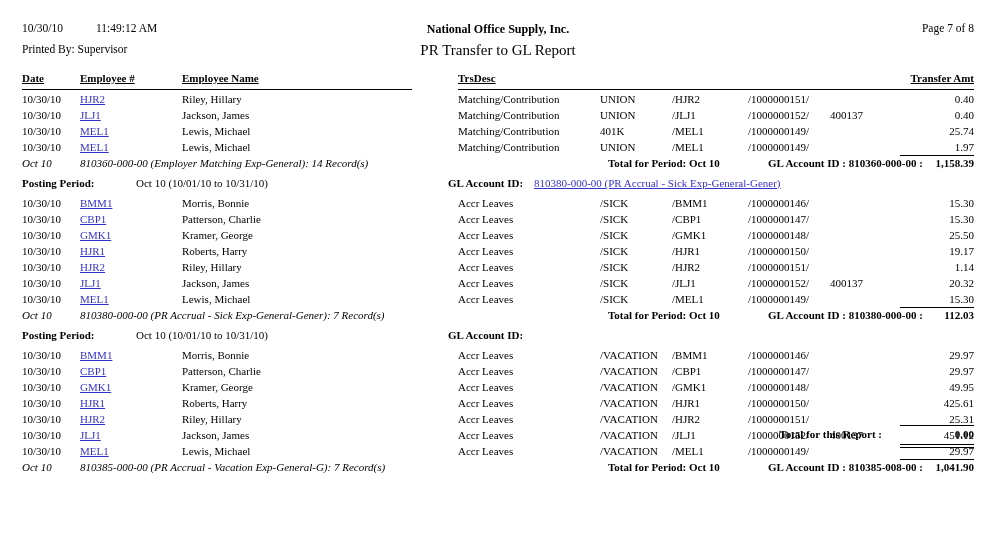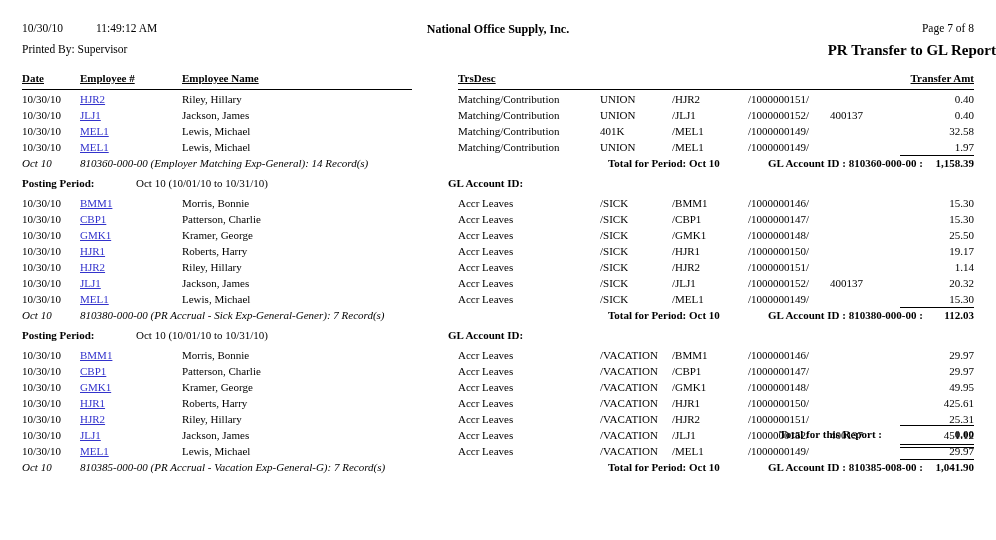--- a/index.html
+++ b/index.html
@@ -51,22 +51,22 @@
     top: 22px;
     text-align: center;
     font-weight: bold;
     font-size: 12px;
   }
   .hdr-title {
     position: absolute;
     left: 0;
     right: 0;
     top: 42px;
-    text-align: right;
-    font-weight: bold;
+    text-align: center;
+    font-weight: normal;
     font-size: 15px;
   }
   .hdr-page {
     position: absolute;
     right: 22px;
     top: 22px;
     font-size: 11.5px;
   }
   
   .content {
@@ -258,21 +258,21 @@
         <span class="a">0.40</span>
       </div>
       <div class="row">
         <span class="d">10/30/10</span>
         <span class="e">MEL1</span>
         <span class="n">Lewis, Michael</span>
         <span class="t">Matching/Contribution</span>
         <span class="t2">401K</span>
         <span class="t3">/MEL1</span>
         <span class="t4">/1000000149/</span>
-        <span class="a">32.58</span>
+        <span class="a">25.74</span>
       </div>
       <div class="row">
         <span class="d">10/30/10</span>
         <span class="e">MEL1</span>
         <span class="n">Lewis, Michael</span>
         <span class="t">Matching/Contribution</span>
         <span class="t2">UNION</span>
         <span class="t3">/MEL1</span>
         <span class="t4">/1000000149/</span>
         <span class="a">1.97</span>
@@ -286,20 +286,21 @@
         <span class="s-gl">GL Account ID : 810360-000-00 :</span>
         <span class="s-amt">1,158.39</span>
       </div>
     </div>
 
     <div>
       <div class="periodrow">
         <span class="p-lbl">Posting Period:</span>
         <span class="p-val">Oct 10 (10/01/10 to 10/31/10)</span>
         <span class="g-lbl">GL Account ID:</span>
+        <span class="g-val">810380-000-00 (PR Accrual - Sick Exp-General-Gener)</span>
       </div>
 
       <div class="row">
         <span class="d">10/30/10</span>
         <span class="e">BMM1</span>
         <span class="n">Morris, Bonnie</span>
         <span class="t">Accr Leaves</span>
         <span class="t2">/SICK</span>
         <span class="t3">/BMM1</span>
         <span class="t4">/1000000146/</span>

